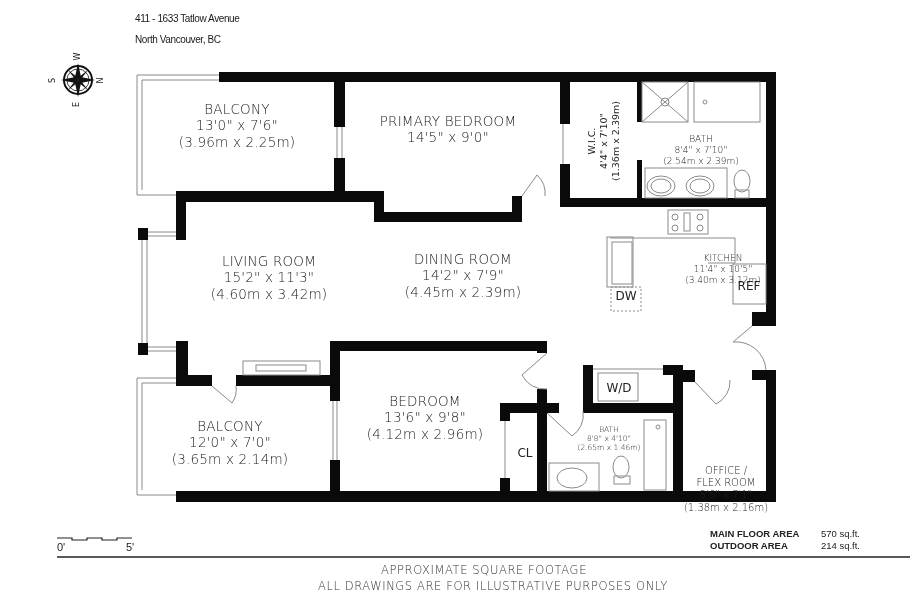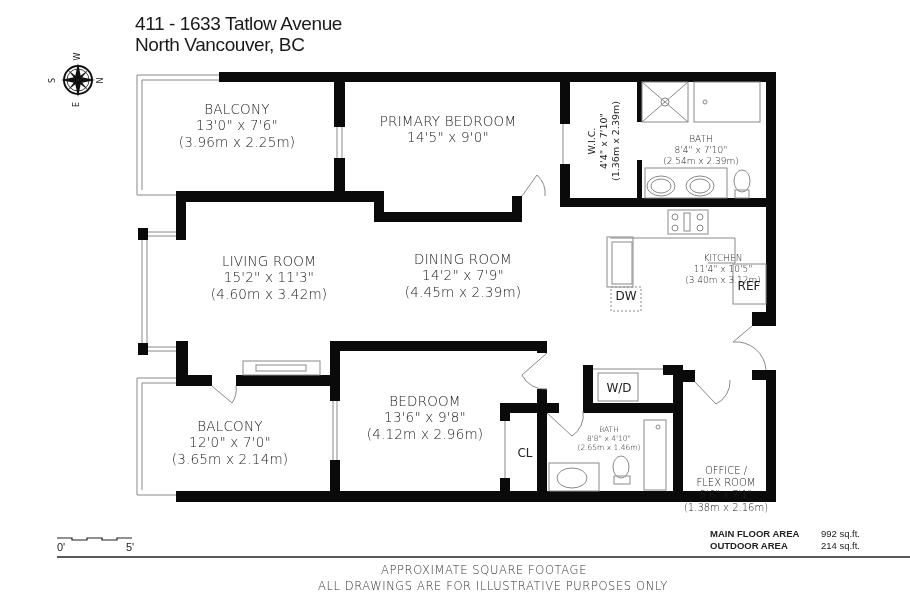--- a/index.html
+++ b/index.html
@@ -1,17 +1,17 @@
 <!DOCTYPE html>
 <html><head>
 <meta charset="utf-8">
 <style>
   html, body { margin:0; padding:0; background:#ffffff; }
   body { width:910px; height:606px; position:relative; overflow:hidden; font-family:"DejaVu Sans", sans-serif; color:#222; }
-  .addr { position:absolute; left:135px; font-family:"Liberation Sans", sans-serif; font-size:19px; letter-spacing:-0.4px; color:#1a1a1a; }
+  .addr { position:absolute; left:135px; font-family:"Liberation Sans", sans-serif; font-size:10px; letter-spacing:-0.4px; color:#1a1a1a; }
   .addr.l1 { top:13px; }
   .addr.l2 { top:34px; }
   svg.plan { position:absolute; left:0; top:0; }
   .lbl { position:absolute; text-align:center; font-family:"DejaVu Sans", sans-serif; font-weight:300; color:#222; line-height:1.22; white-space:nowrap; transform:translateX(-50%); }
   .lbl div { display:block; }
   .big { font-size:13.5px; letter-spacing:0.2px; }
   .mid { font-size:10px; }
   .sm { font-size:7.5px; }
   .tiny { font-size:9px; }
   .vert { position:absolute; transform-origin:center; transform:translate(-50%,-50%) rotate(-90deg); text-align:center; font-size:9.5px; line-height:1.25; white-space:nowrap; }
@@ -264,21 +264,21 @@
 <span class="fixture-lbl" style="left:749px;top:286px;">REF</span>
 <span class="fixture-lbl" style="left:619px;top:388px;">W/D</span>
 <span class="fixture-lbl" style="left:525px;top:453px;">CL</span>
 
 <span class="scale-lbl" style="left:57px;top:541px;">0'</span>
 <span class="scale-lbl" style="left:126px;top:541px;">5'</span>
 
 <div class="area-table">
   <div class="area-row">
     <span>MAIN FLOOR AREA</span>
-    <span>992 sq.ft.</span>
+    <span>570 sq.ft.</span>
   </div>
   <div class="area-row">
     <span>OUTDOOR AREA</span>
     <span>214 sq.ft.</span>
   </div>
 </div>
 
 <div class="footer" style="top:563px;">APPROXIMATE SQUARE FOOTAGE</div>
 <div class="footer" style="top:579px;margin-left:9px;">ALL DRAWINGS ARE FOR ILLUSTRATIVE PURPOSES ONLY</div>
 

